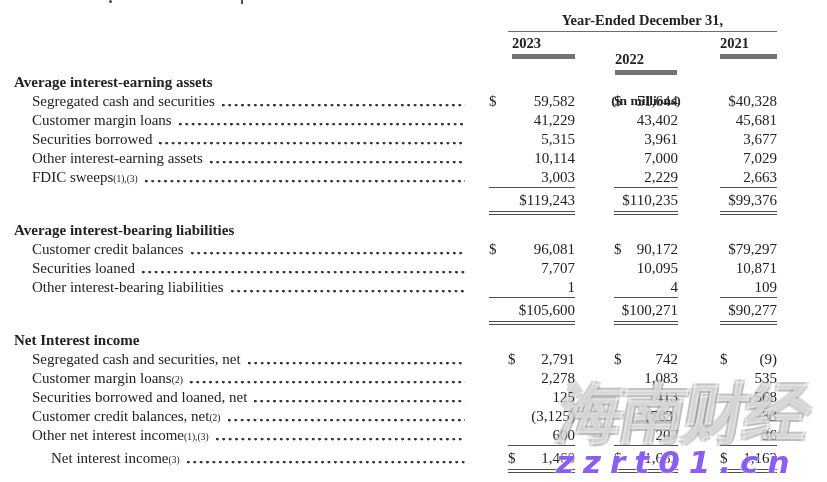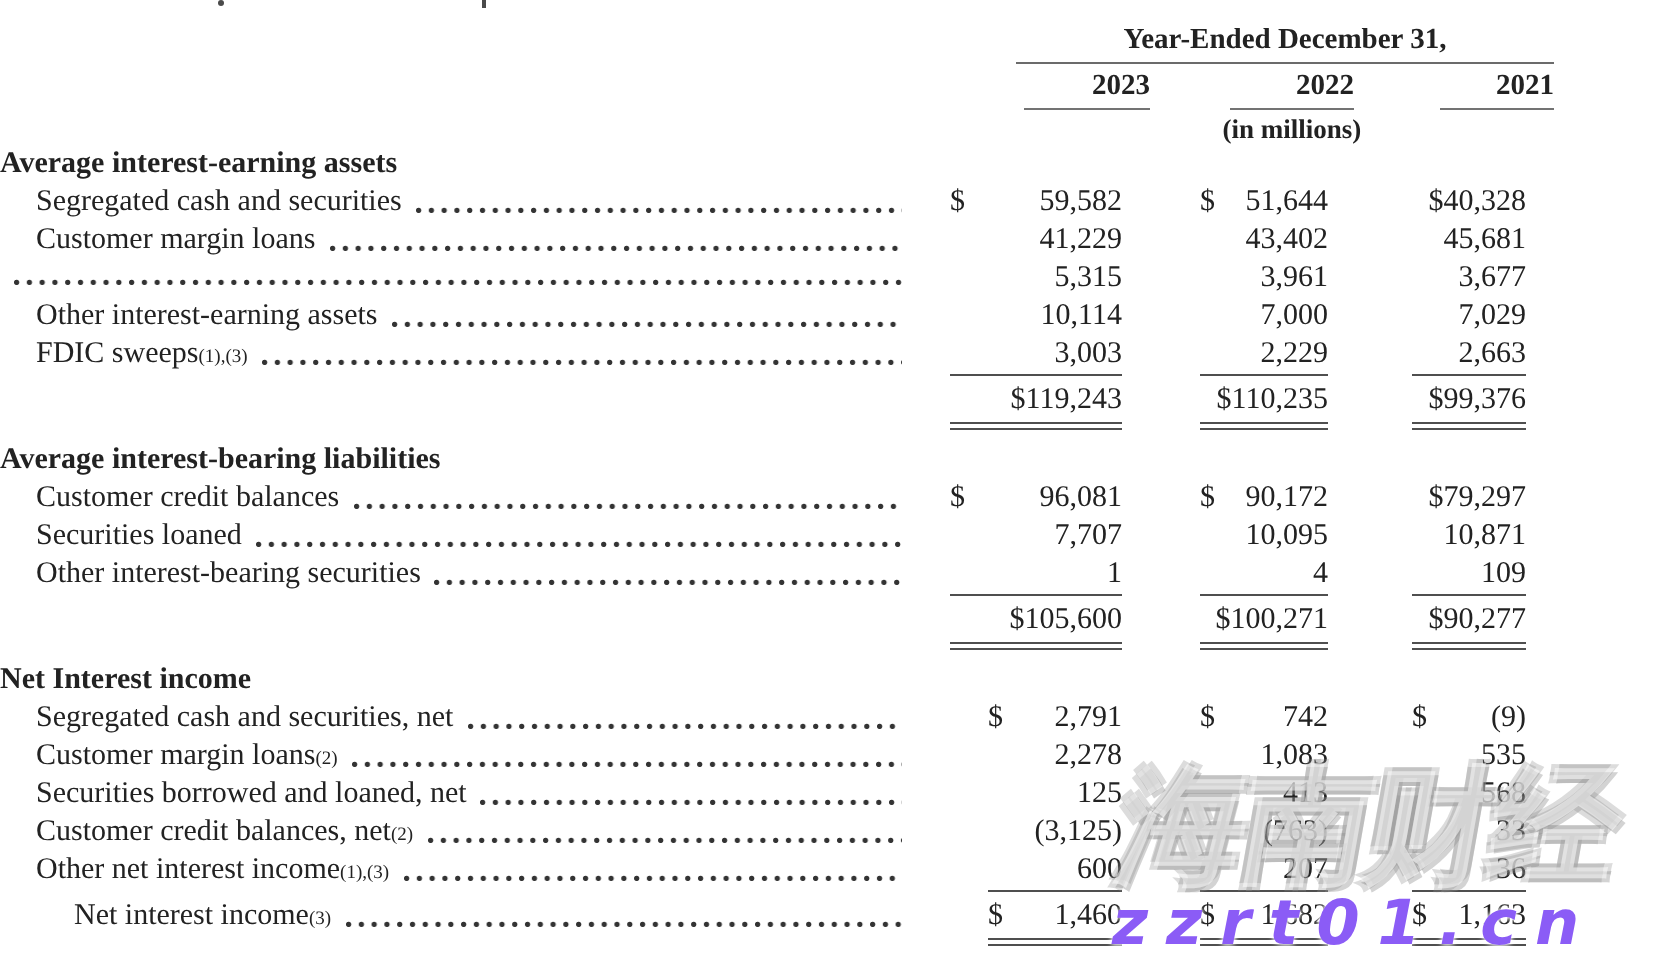--- a/index.html
+++ b/index.html
@@ -15,30 +15,30 @@
   .frag2 { left:241px; top:0; width:2px; height:4px; }
 
   
   .cols-header { position:absolute; left:489px; top:12px; width:288px; }
   .group-title {
     margin-left:19px; font-weight:bold; font-size:14.5px; text-align:center;
     padding-bottom:2px; border-bottom:1px solid #6b6b6b; white-space:nowrap;
   }
   .years { display:flex; margin-top:3px; }
   .year { font-weight:bold; font-size:14.5px; }
-  .year .yi { display:block; text-align:right; border-bottom:1px solid #737373; padding-bottom:2px; box-sizing:border-box; }
+  .year .yi { display:block; text-align:left; border-bottom:5px solid #737373; padding-bottom:2px; box-sizing:border-box; }
   .year.c1 { width:86px; } .year.c2 { width:64px; margin-left:39px; } .year.c3 { width:57px; margin-left:42px; }
   .year.c1 .yi { width:63px; margin-left:auto; }
-  .year.c2 .yi { width:62px; margin:0 auto; }
+  .year.c2 .yi { width:62px; margin:16px auto; }
   .year.c3 .yi { width:57px; }
   .units { margin-top:2px; text-align:center; padding-left:26px; font-weight:bold; font-size:13.5px; white-space:nowrap; }
 
   
   .rows { position:absolute; left:0; top:74px; width:827px; }
-  .row { display:flex; align-items:baseline; height:19px; box-sizing:border-box; font-size:15px; }
+  .row { display:flex; align-items:baseline; height:19px; padding-left:14px; box-sizing:border-box; font-size:15px; }
   .row.total { margin-top:4px; margin-bottom:10px; height:20px; }
   .label-area { width:475px; display:flex; align-items:baseline; box-sizing:border-box; }
   .section-head .label-area { font-weight:bold; }
   .label { white-space:nowrap; }
   .indent-1 .label { padding-left:18px; }
   .indent-2 .label { padding-left:37px; }
   .sup { font-size:9.5px; line-height:1; }
   .leader {
     flex:1; align-self:flex-end; height:4px; margin:0 24px 3px 7px;
     background-image:radial-gradient(circle at 1.3px 2.2px, #333 1.1px, rgba(0,0,0,0) 1.55px);
@@ -137,20 +137,21 @@
             <span class="val">43,402</span>
           </div>
       <div class="cell c3">
             <span class="val">45,681</span>
           </div>
     </div>
   </div>
 
   <div class="row data indent-1">
     <div class="label-area">
+      <span class="label">Securities borrowed</span>
       <div class="leader"></div>
     </div>
     <div class="cells">
       <div class="cell c1">
             <span class="val">5,315</span>
           </div>
       <div class="cell c2">
             <span class="val">3,961</span>
           </div>
       <div class="cell c3">
@@ -259,21 +260,21 @@
             <span class="val">10,095</span>
           </div>
       <div class="cell c3">
             <span class="val">10,871</span>
           </div>
     </div>
   </div>
 
   <div class="row data indent-1">
     <div class="label-area">
-      <span class="label">Other interest-bearing securities</span>
+      <span class="label">Other interest-bearing liabilities</span>
       <div class="leader"></div>
     </div>
     <div class="cells">
       <div class="cell c1 u">
             <span class="val">1</span>
           </div>
       <div class="cell c2 u">
             <span class="val">4</span>
           </div>
       <div class="cell c3 u">

